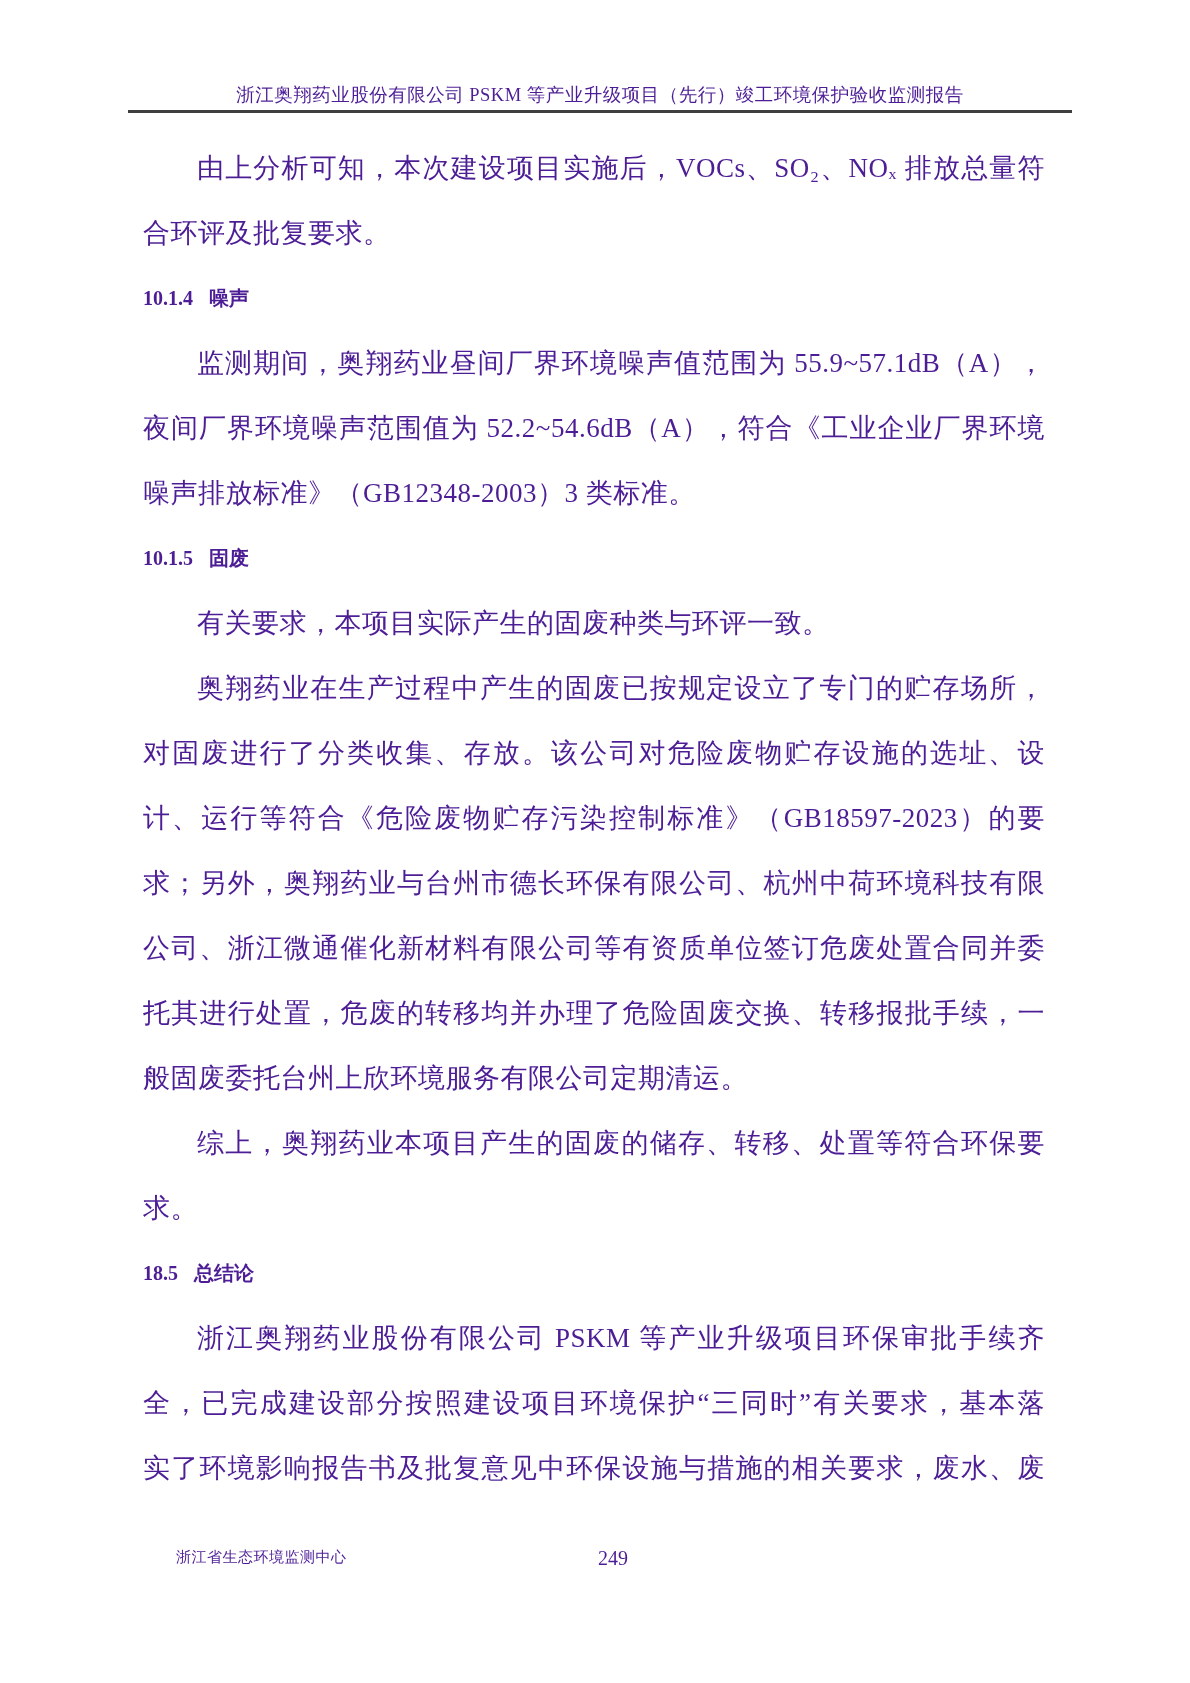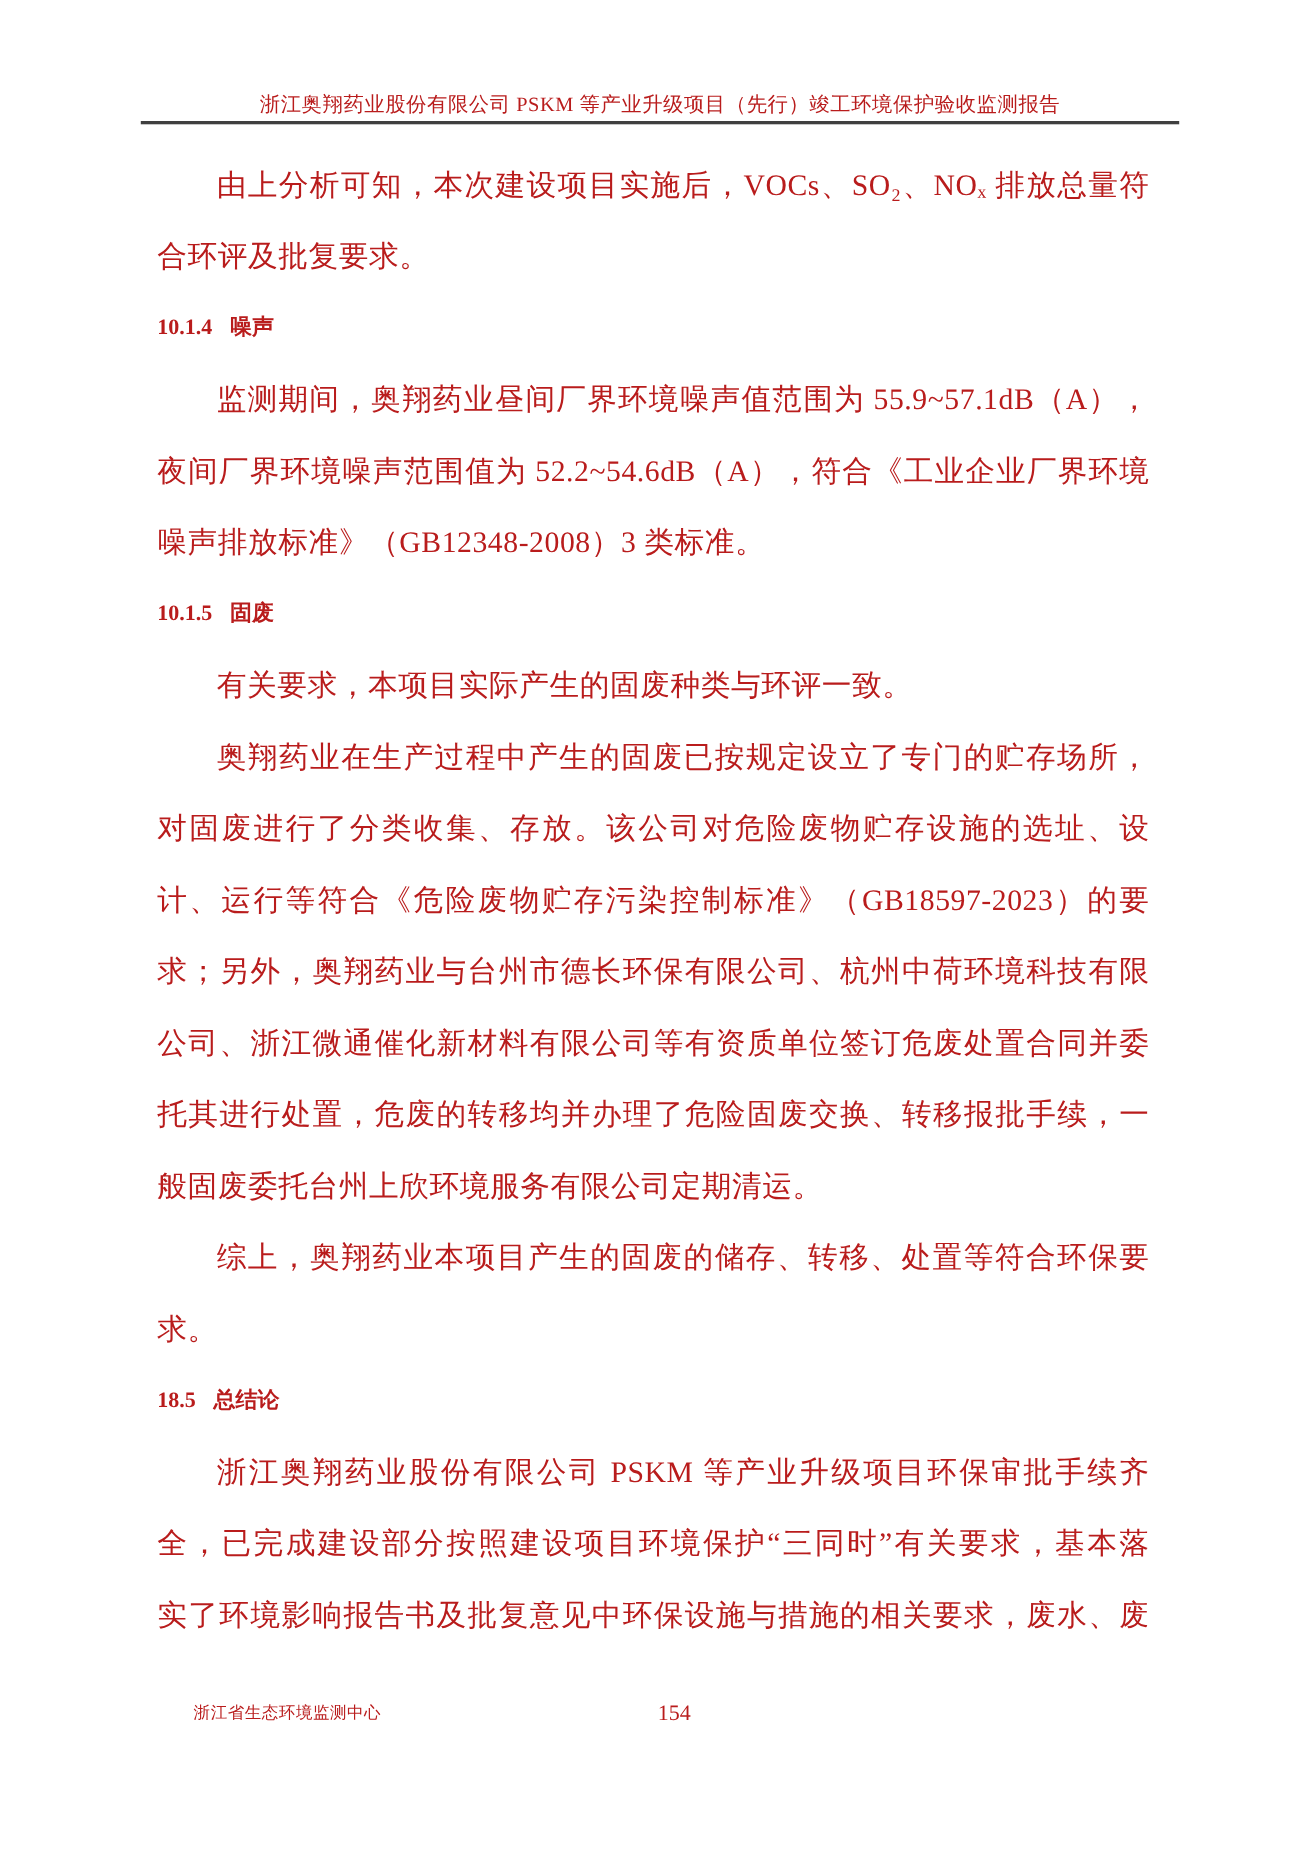--- a/index.html
+++ b/index.html
@@ -5,21 +5,21 @@
   html, body {
     margin: 0;
     padding: 0;
     background: #ffffff;
   }
   .page {
     position: relative;
     width: 1190px;
     height: 1683px;
     background: #ffffff;
-    color: #b91c1c;
+    color: #4c1d95;
     font-family: "Liberation Serif", "DejaVu Serif", serif;
     overflow: hidden;
   }
   .running-header {
     position: absolute;
     top: 82px;
     left: 128px;
     width: 944px;
     text-align: center;
     font-size: 18.5px;
@@ -98,21 +98,21 @@
 
   <div class="doc-body">
       <div class="paragraph">
         <div class="text-line first">由上分析可知，本次建设项目实施后，VOCs、SO₂、NOₓ 排放总量符</div>
         <div class="text-line short">合环评及批复要求。</div>
       </div>
       <h2 class="section-heading"><span class="heading-number">10.1.4</span><span class="heading-title">噪声</span></h2>
       <div class="paragraph">
         <div class="text-line first">监测期间，奥翔药业昼间厂界环境噪声值范围为 55.9~57.1dB（A），</div>
         <div class="text-line">夜间厂界环境噪声范围值为 52.2~54.6dB（A），符合《工业企业厂界环境</div>
-        <div class="text-line short">噪声排放标准》（GB12348-2008）3 类标准。</div>
+        <div class="text-line short">噪声排放标准》（GB12348-2003）3 类标准。</div>
       </div>
       <h2 class="section-heading"><span class="heading-number">10.1.5</span><span class="heading-title">固废</span></h2>
       <div class="paragraph">
         <div class="text-line first short">有关要求，本项目实际产生的固废种类与环评一致。</div>
       </div>
       <div class="paragraph">
         <div class="text-line first">奥翔药业在生产过程中产生的固废已按规定设立了专门的贮存场所，</div>
         <div class="text-line">对固废进行了分类收集、存放。该公司对危险废物贮存设施的选址、设</div>
         <div class="text-line">计、运行等符合《危险废物贮存污染控制标准》（GB18597-2023）的要</div>
         <div class="text-line">求；另外，奥翔药业与台州市德长环保有限公司、杭州中荷环境科技有限</div>
@@ -127,15 +127,15 @@
       <h2 class="section-heading"><span class="heading-number">18.5</span><span class="heading-title">总结论</span></h2>
       <div class="paragraph">
         <div class="text-line first">浙江奥翔药业股份有限公司 PSKM 等产业升级项目环保审批手续齐</div>
         <div class="text-line">全，已完成建设部分按照建设项目环境保护“三同时”有关要求，基本落</div>
         <div class="text-line">实了环境影响报告书及批复意见中环保设施与措施的相关要求，废水、废</div>
       </div>
     </div>
 
   <div class="footer-org">浙江省生态环境监测中心</div>
 
-  <div class="footer-page">154</div>
+  <div class="footer-page">249</div>
 
 </div>
 
 </body></html>

